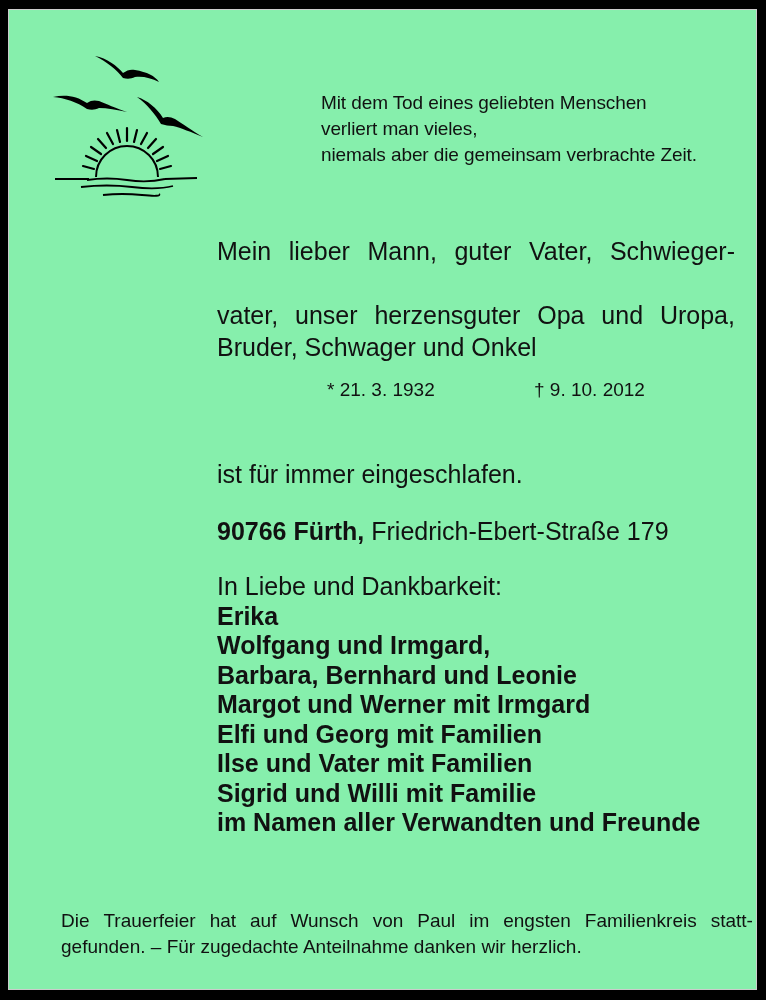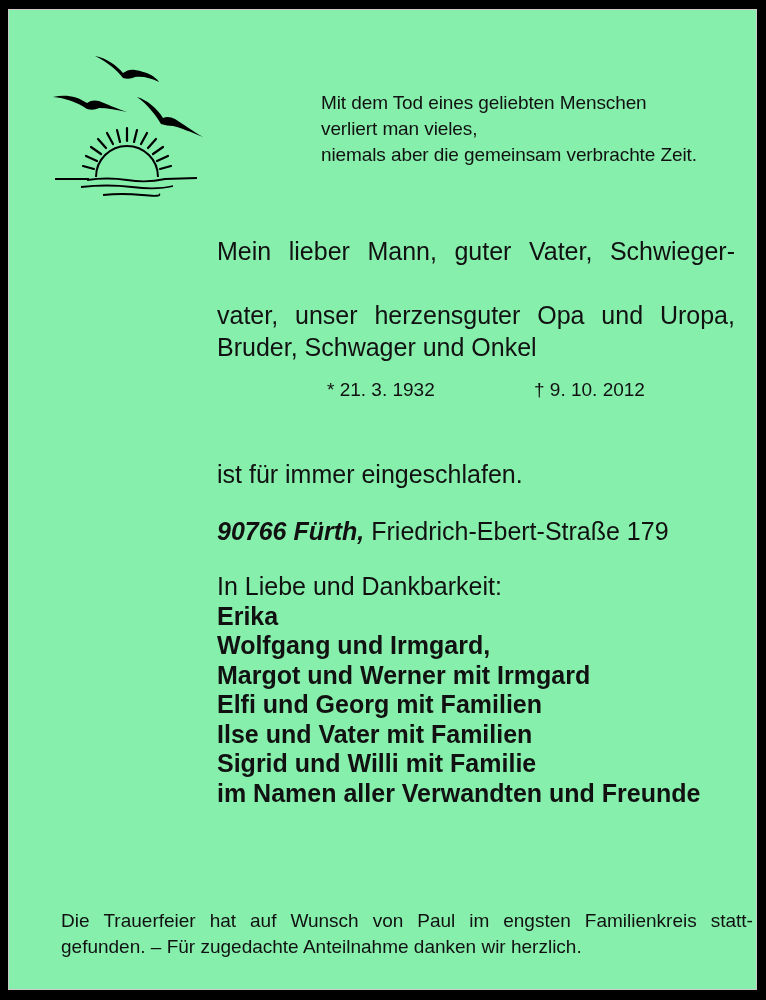--- a/index.html
+++ b/index.html
@@ -15,21 +15,21 @@
              line-height: 32px; }
     .intro .jl { display: flex; justify-content: space-between; white-space: nowrap; margin-top: 32px; }
     .intro .ln { white-space: nowrap; }
     .name { position: absolute; left: 213px; top: 313px; font-size: 66px; font-weight: bold;
             letter-spacing: -0.5px; line-height: 80px; white-space: nowrap; }
     .dates { position: absolute; top: 367px; font-size: 19px; line-height: 26px; white-space: nowrap; }
     .birth { left: 290px; margin-left: 28px; }
     .death { left: 525px; }
     .sleep { position: absolute; left: 208px; top: 448px; font-size: 25px; line-height: 32px; white-space: nowrap; }
     .addr { position: absolute; left: 208px; top: 505px; font-size: 25px; line-height: 32px; white-space: nowrap; }
-    .addr b { font-weight: bold; font-style: italic; }
+    .addr b { font-weight: bold; }
     .family { position: absolute; left: 208px; top: 562px; font-size: 25px; line-height: 29.5px; }
     .family .head { font-weight: normal; white-space: nowrap; }
     .family .member { font-weight: bold; white-space: nowrap; }
     .footer { position: absolute; left: 52px; top: 898px; width: 692px; font-size: 19px; line-height: 26px; }
     .footer .jl { display: flex; justify-content: space-between; white-space: nowrap; }
     .footer .ln { white-space: nowrap; }
   </style>
 </head>
 <body>
 
@@ -101,20 +101,21 @@
 
   <div class="addr">
     <b>90766 Fürth,</b>
     <span>Friedrich-Ebert-Straße 179</span>
   </div>
 
   <div class="family">
     <div class="head">In Liebe und Dankbarkeit:</div>
     <div class="member">Erika</div>
     <div class="member">Wolfgang und Irmgard,</div>
+    <div class="member">Barbara, Bernhard und Leonie</div>
     <div class="member">Margot und Werner mit Irmgard</div>
     <div class="member">Elfi und Georg mit Familien</div>
     <div class="member">Ilse und Vater mit Familien</div>
     <div class="member">Sigrid und Willi mit Familie</div>
     <div class="member">im Namen aller Verwandten und Freunde</div>
   </div>
 
   <div class="footer">
     <div class="jl">
       <span>Die</span>

